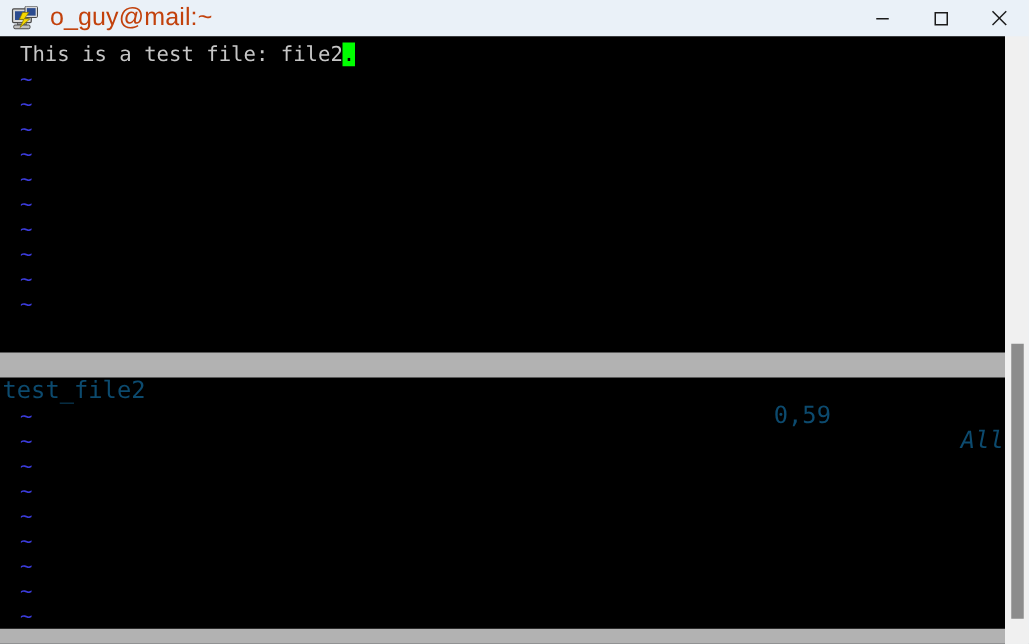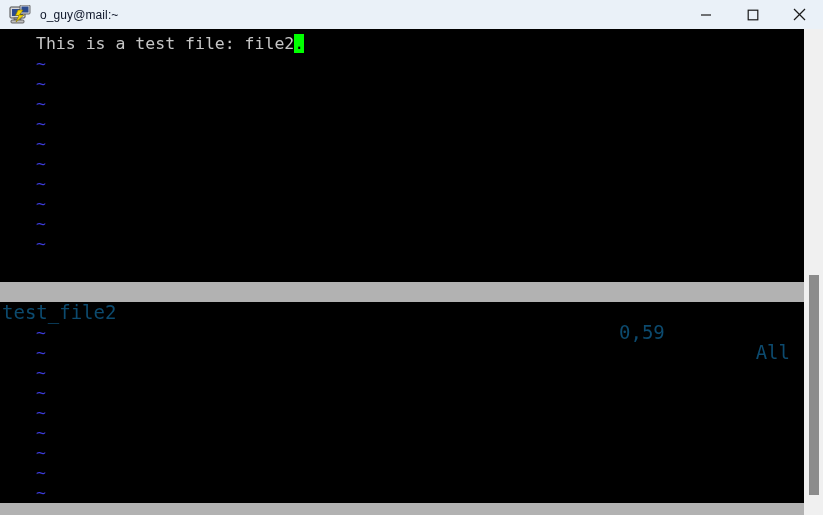--- a/index.html
+++ b/index.html
@@ -35,22 +35,22 @@
   #app-icon {
     width: 22px;
     height: 20px;
     margin-left: 9px;
     margin-right: 9px;
     flex: 0 0 auto;
     position: relative;
   }
   #title-text {
     font-family: "Liberation Sans", sans-serif;
-    font-size: 12px;
-    color: #0f172a;
+    font-size: 20px;
+    color: #c2410c;
     letter-spacing: 0.1px;
     white-space: nowrap;
   }
   #winbuttons {
     position: absolute;
     right: 0; top: 0;
     height: 29px;
     display: flex;
   }
   .winbtn {
@@ -76,21 +76,21 @@
     position: absolute;
     left: 0;
     width: 804px;
     height: 20px;
     line-height: 20px;
     font-family: "DejaVu Sans Mono", monospace;
     font-size: 16.5px;
     white-space: pre;
     color: #c6c6c6;
   }
-  .tline .pad { padding-left: 16px; margin-left: 20px; }
+  .tline .pad { padding-left: 16px; }
   .tilde {
     color: #3c3cdd;
   }
   .cursor {
     background: #00ff00;
     color: #000000;
   }
   .statusline {
     position: absolute;
     left: 0;
@@ -106,21 +106,22 @@
   .statusline .sl-name {
     position: absolute;
     left: 2px;
   }
   .statusline .sl-pos {
     position: absolute;
     left: 619px;
   }
   .statusline .sl-scroll {
     position: absolute;
-    right: 14px;
+    right: 1px;
+    font-style: italic;
   }
 
   
   #scrollbar {
     position: absolute;
     right: 0;
     top: 29px;
     width: 19px;
     height: 486px;
     background: #f0f0f0;

